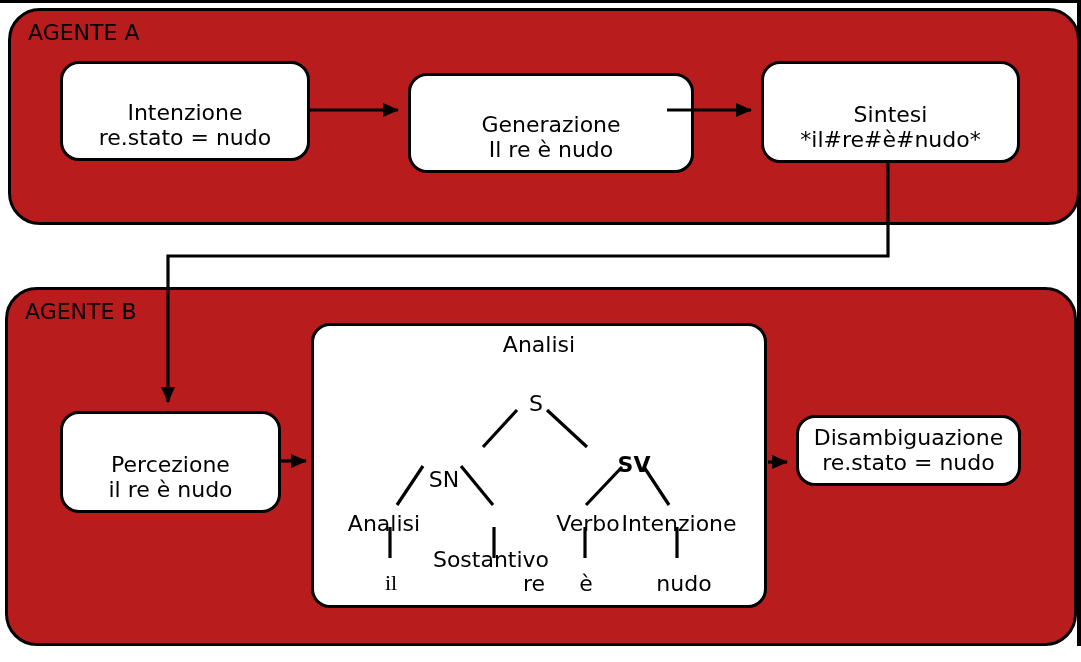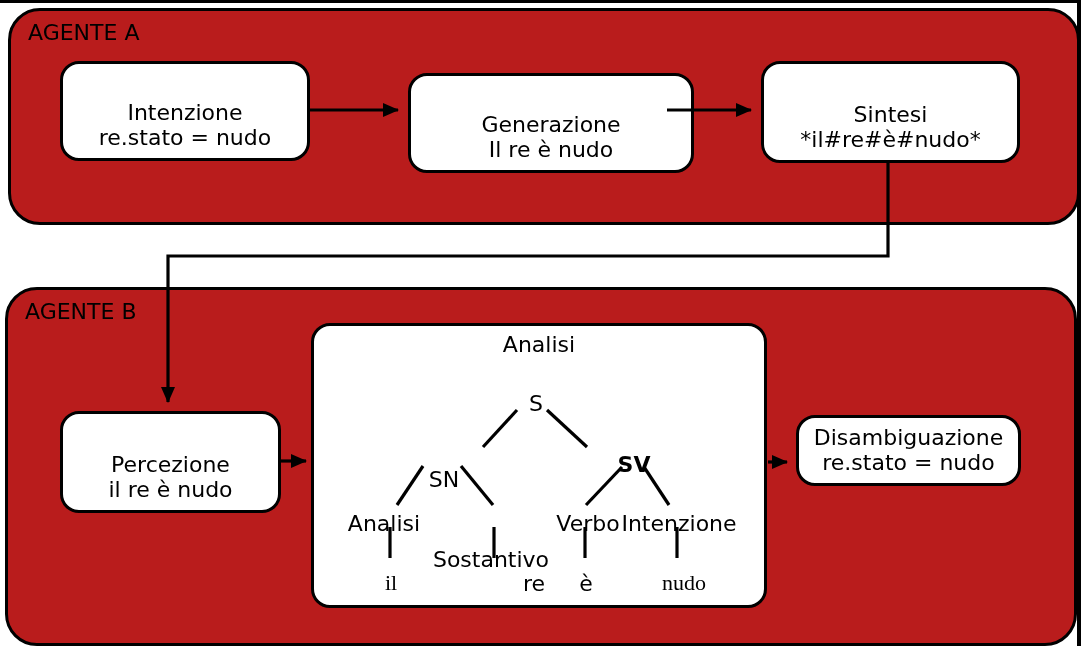--- a/index.html
+++ b/index.html
@@ -108,21 +108,21 @@
       <span class="tree-label" style="left:222px;top:77px;">S</span>
       <span class="tree-label" style="left:130px;top:138px;margin-top:15px;">SN</span>
       <span class="tree-label" style="left:320px;top:138px;font-weight:bold;">SV</span>
       <span class="tree-label" style="left:70px;top:197px;">Analisi</span>
       <span class="tree-label" style="left:177px;top:197px;margin-top:36px;">Sostantivo</span>
       <span class="tree-label" style="left:274px;top:197px;">Verbo</span>
       <span class="tree-label" style="left:365px;top:197px;">Intenzione</span>
       <span class="tree-label" style="left:77px;top:257px;font-family:Liberation Serif, serif;">il</span>
       <span class="tree-label" style="left:184px;top:257px;margin-left:36px;">re</span>
       <span class="tree-label" style="left:272px;top:257px;">è</span>
-      <span class="tree-label" style="left:370px;top:257px;font-family:Liberation Serif, serif;">nudo</span>
+      <span class="tree-label" style="left:370px;top:257px;">nudo</span>
     </div>
 
     <div class="node node-disambiguazione">
       <div>Disambiguazione</div>
       <div>re.stato = nudo</div>
     </div>
   </div>
 
   <svg class="overlay" viewBox="0 0 1081 662" xmlns="http://www.w3.org/2000/svg">
     <defs>

